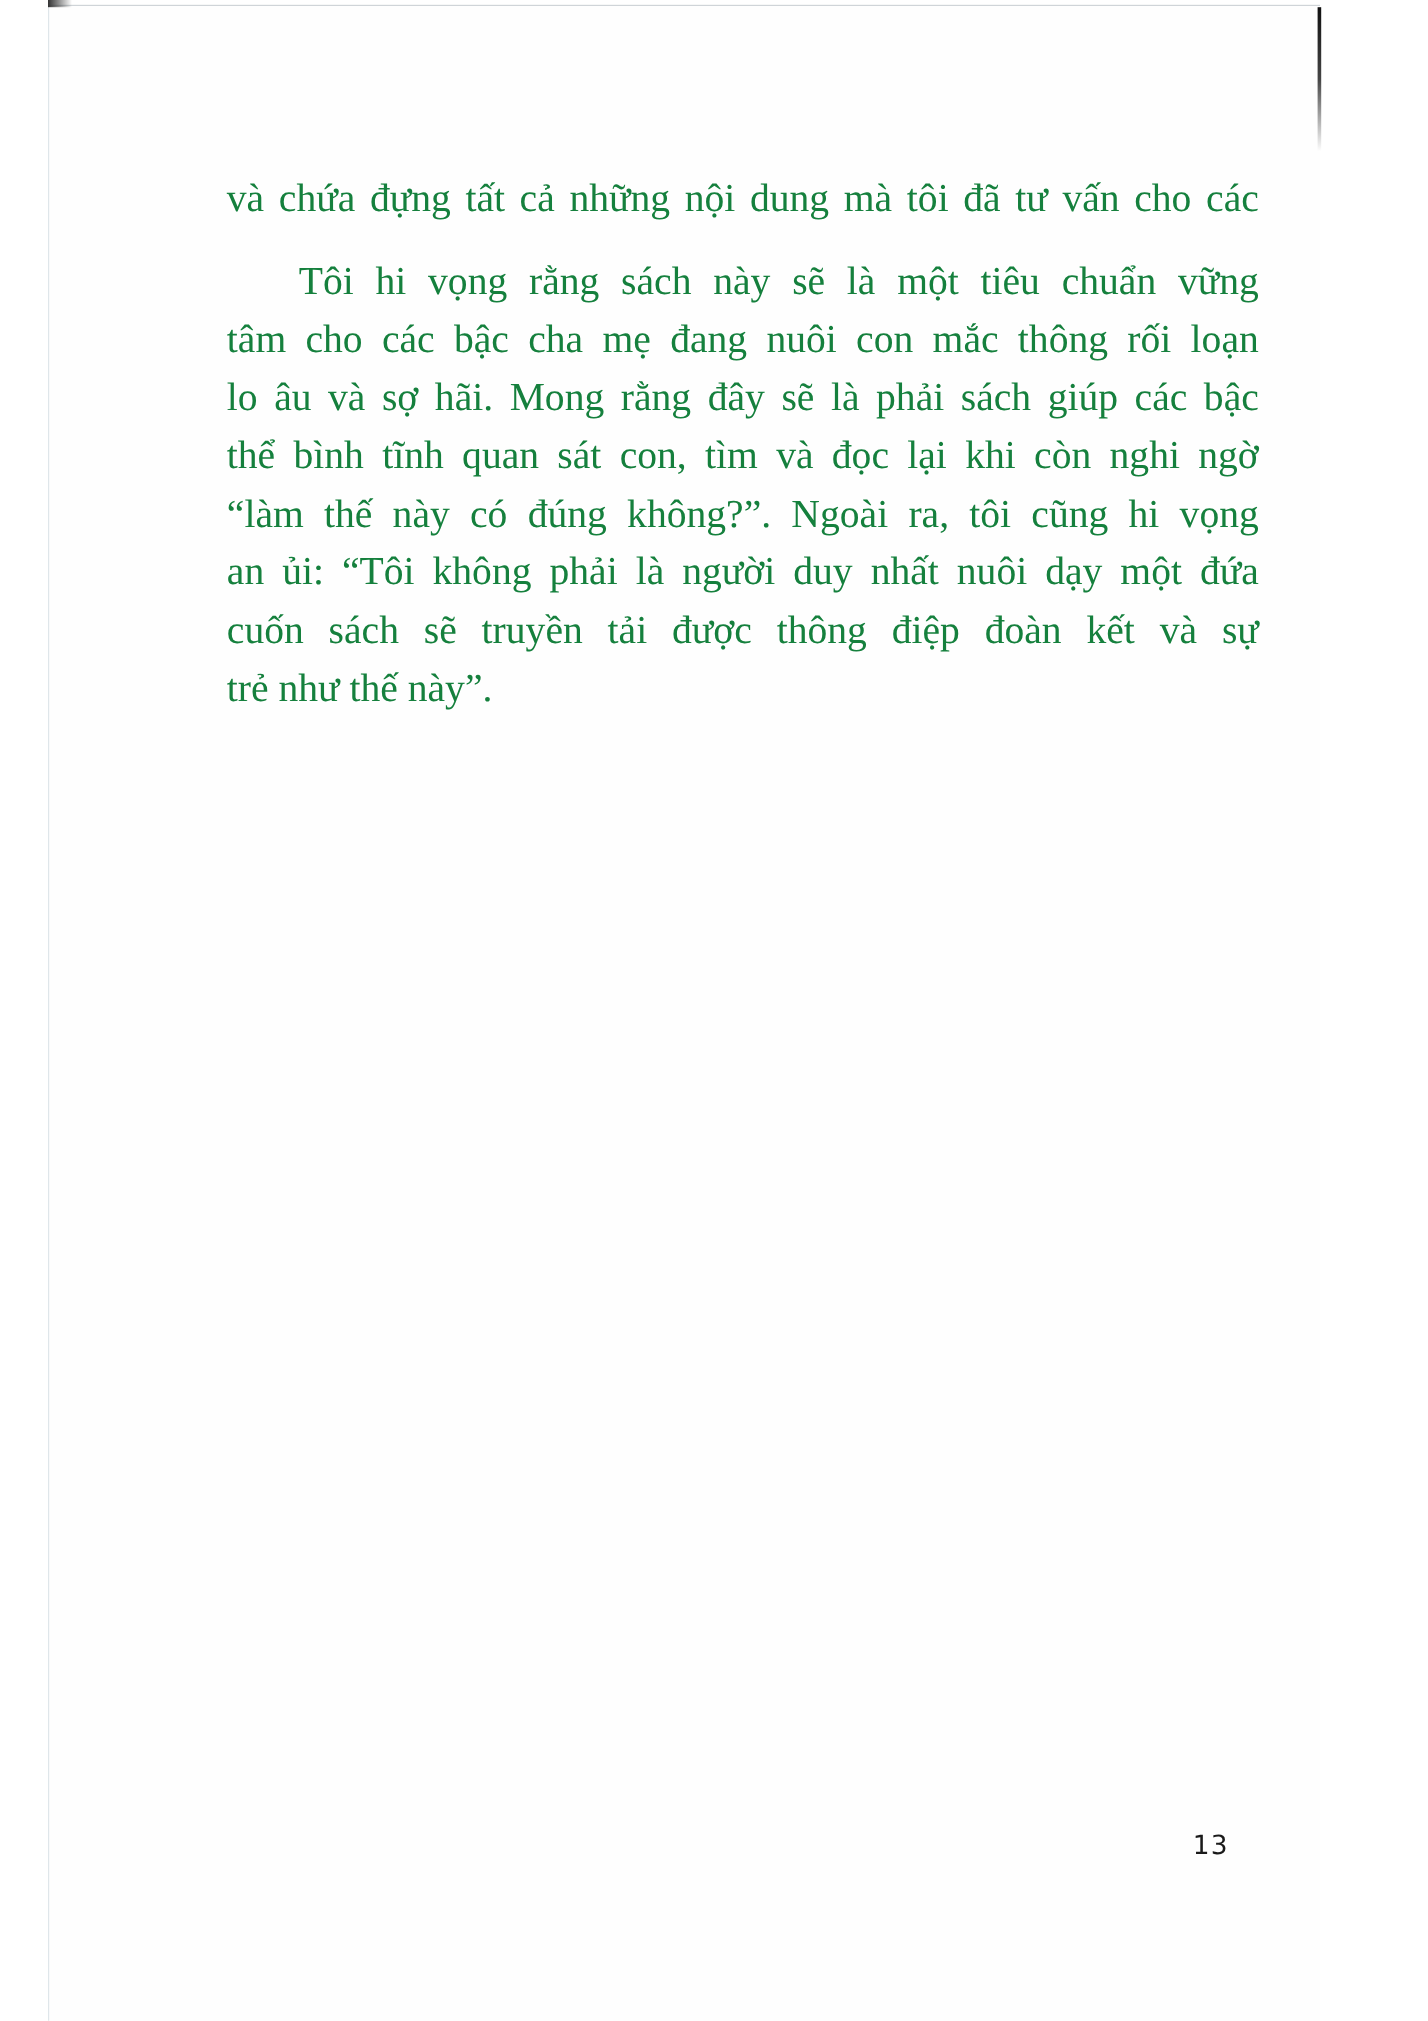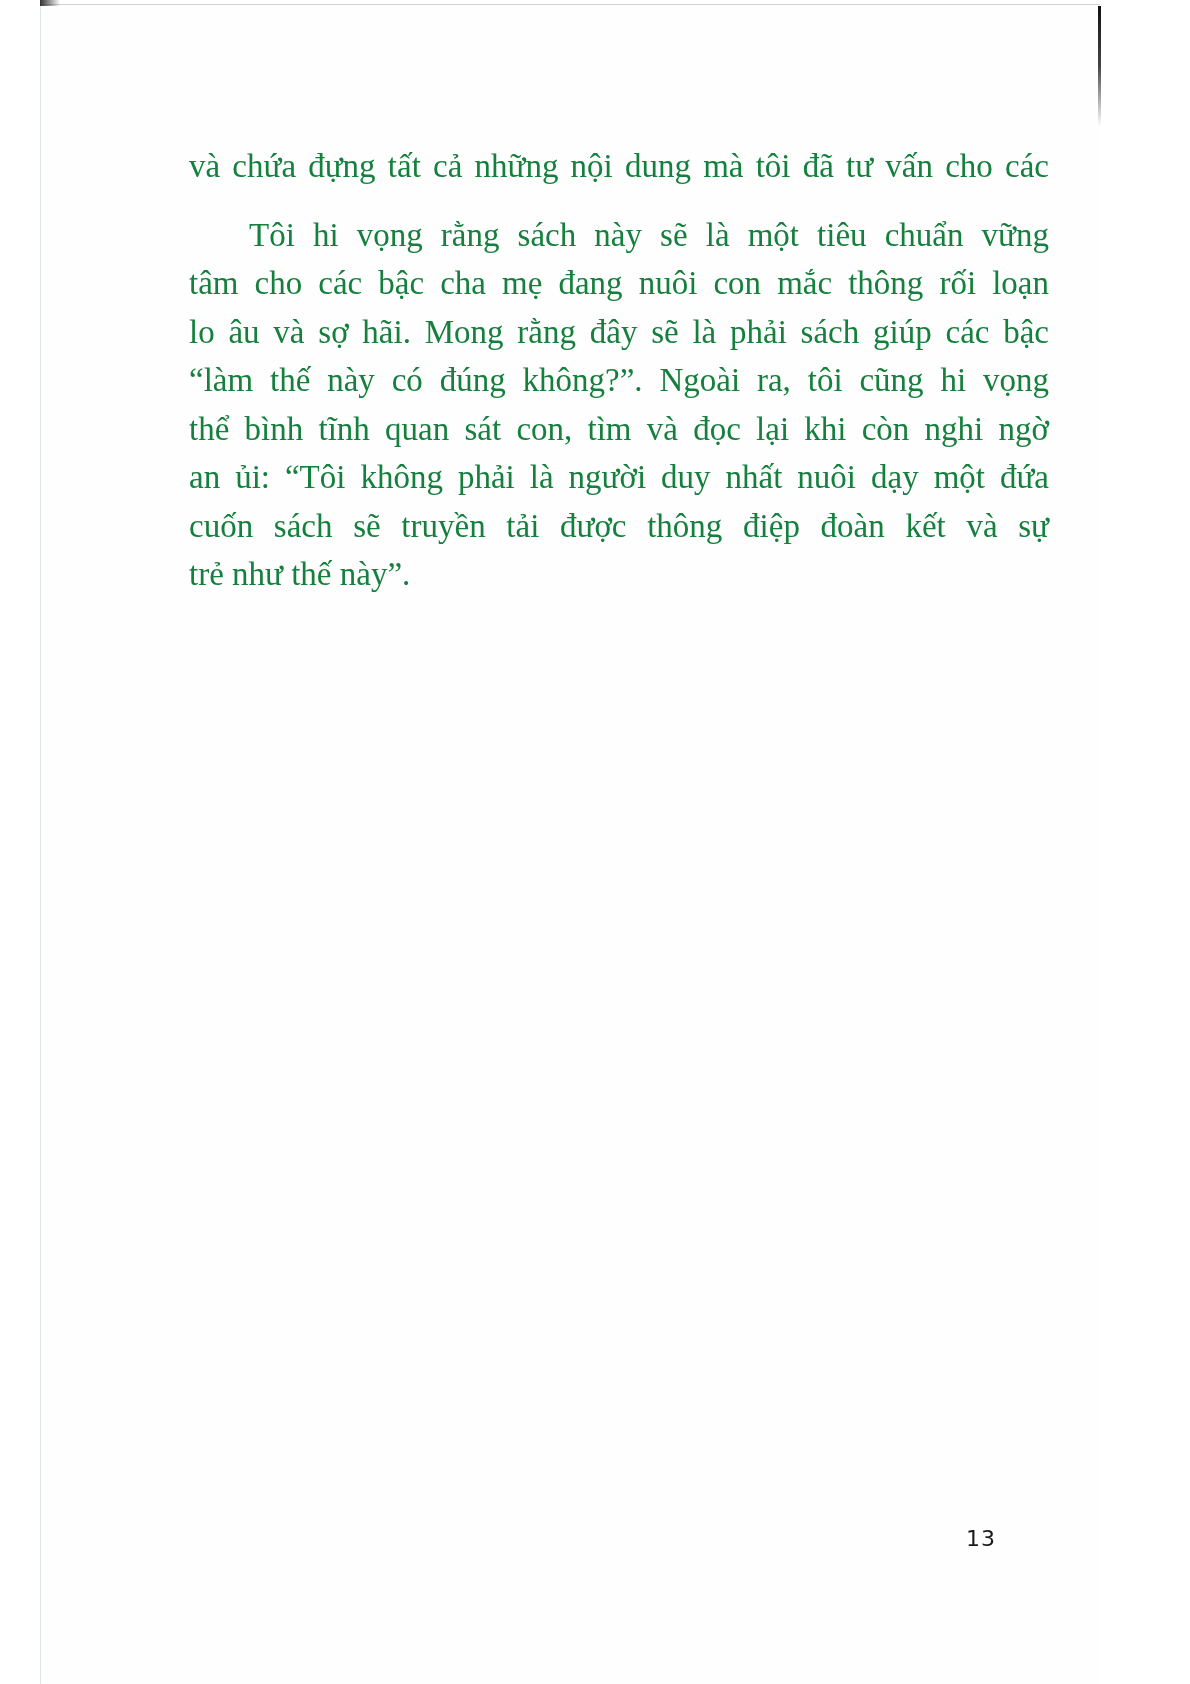--- a/index.html
+++ b/index.html
@@ -60,21 +60,21 @@
       text-align-last: left;
     }
     .line.indent {
       padding-left: 60px;
     }
     .para-gap {
       height: 20px;
     }
     .page-number {
       position: absolute;
-      left: 966px;
+      left: 994px;
       top: 1526px;
       font-family: "DejaVu Sans", sans-serif;
       font-size: 22px;
       color: #1a1a1a;
       letter-spacing: 1px;
     }
   </style>
 </head>
 <body>
 
@@ -84,21 +84,21 @@
 
 <div class="body-text">
   <div class="paragraph">
     <span class="line">và chứa đựng tất cả những nội dung mà tôi đã tư vấn cho các</span>
   </div>
   <div class="para-gap"></div>
   <div class="paragraph">
     <span class="line indent">Tôi hi vọng rằng sách này sẽ là một tiêu chuẩn vững</span>
     <span class="line">tâm cho các bậc cha mẹ đang nuôi con mắc thông rối loạn</span>
     <span class="line">lo âu và sợ hãi. Mong rằng đây sẽ là phải sách giúp các bậc</span>
+    <span class="line">thể bình tĩnh quan sát con, tìm và đọc lại khi còn nghi ngờ</span>
     <span class="line">“làm thế này có đúng không?”. Ngoài ra, tôi cũng hi vọng</span>
-    <span class="line">thể bình tĩnh quan sát con, tìm và đọc lại khi còn nghi ngờ</span>
     <span class="line">an ủi: “Tôi không phải là người duy nhất nuôi dạy một đứa</span>
     <span class="line">cuốn sách sẽ truyền tải được thông điệp đoàn kết và sự</span>
     <span class="line last">trẻ như thế này”.</span>
   </div>
 </div>
 
 <div class="page-number">13</div>
 
 </body></html>

